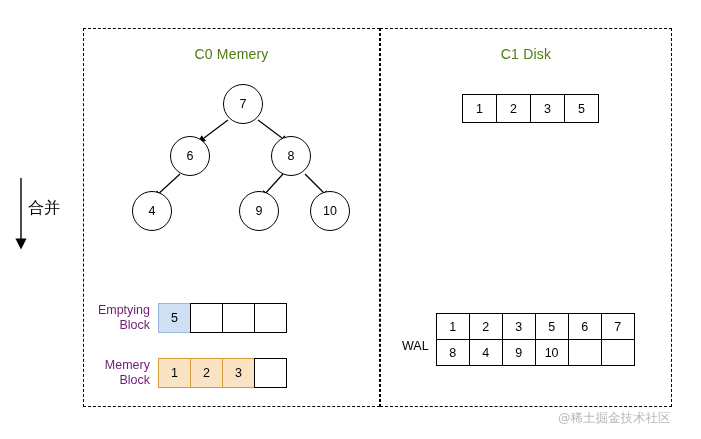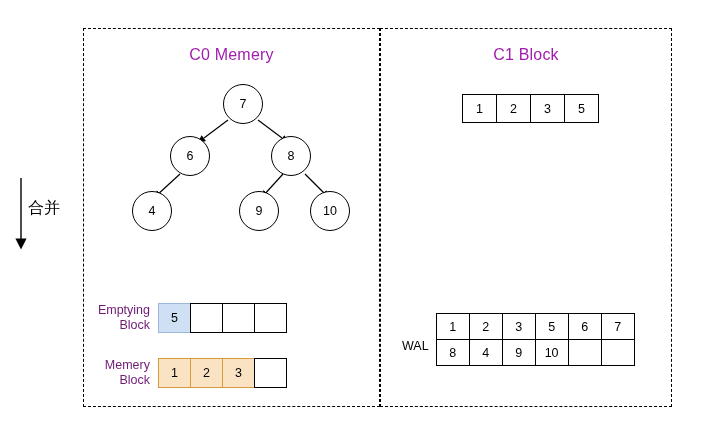--- a/index.html
+++ b/index.html
@@ -25,22 +25,22 @@
     background: transparent;
   }
   #panel-memory { left: 83px; top: 28px; width: 297px; height: 379px; }
   #panel-disk   { left: 380px; top: 28px; width: 292px; height: 379px; }
 
   .panel-title {
     position: absolute;
     width: 100%;
     top: 17px;
     text-align: center;
-    font-size: 16px;
-    color: #a21caf;
+    font-size: 14px;
+    color: #4d7c0f;
     letter-spacing: .2px;
   }
 
   
   #merge-arrow {
     position: absolute;
     left: 10px;
     top: 178px;
     width: 60px;
     height: 78px;
@@ -211,21 +211,21 @@
     </div>
     <div class="cells">
       <div class="cell orange">1</div>
       <div class="cell orange">2</div>
       <div class="cell orange">3</div>
       <div class="cell"></div>
     </div>
   </div>
 
   <div class="panel" id="panel-disk">
-    <div class="panel-title">C1 Block</div>
+    <div class="panel-title">C1 Disk</div>
   </div>
 
   <div class="cells" id="c1-cells">
     <div class="cell">1</div>
     <div class="cell">2</div>
     <div class="cell">3</div>
     <div class="cell">5</div>
   </div>
 
   <div id="wal-wrap">
@@ -243,14 +243,15 @@
         <div class="wal-cell">8</div>
         <div class="wal-cell">4</div>
         <div class="wal-cell">9</div>
         <div class="wal-cell">10</div>
         <div class="wal-cell"></div>
         <div class="wal-cell"></div>
       </div>
     </div>
   </div>
 
+  <div id="watermark">@稀土掘金技术社区</div>
 
 </div>
 
 </body></html>

